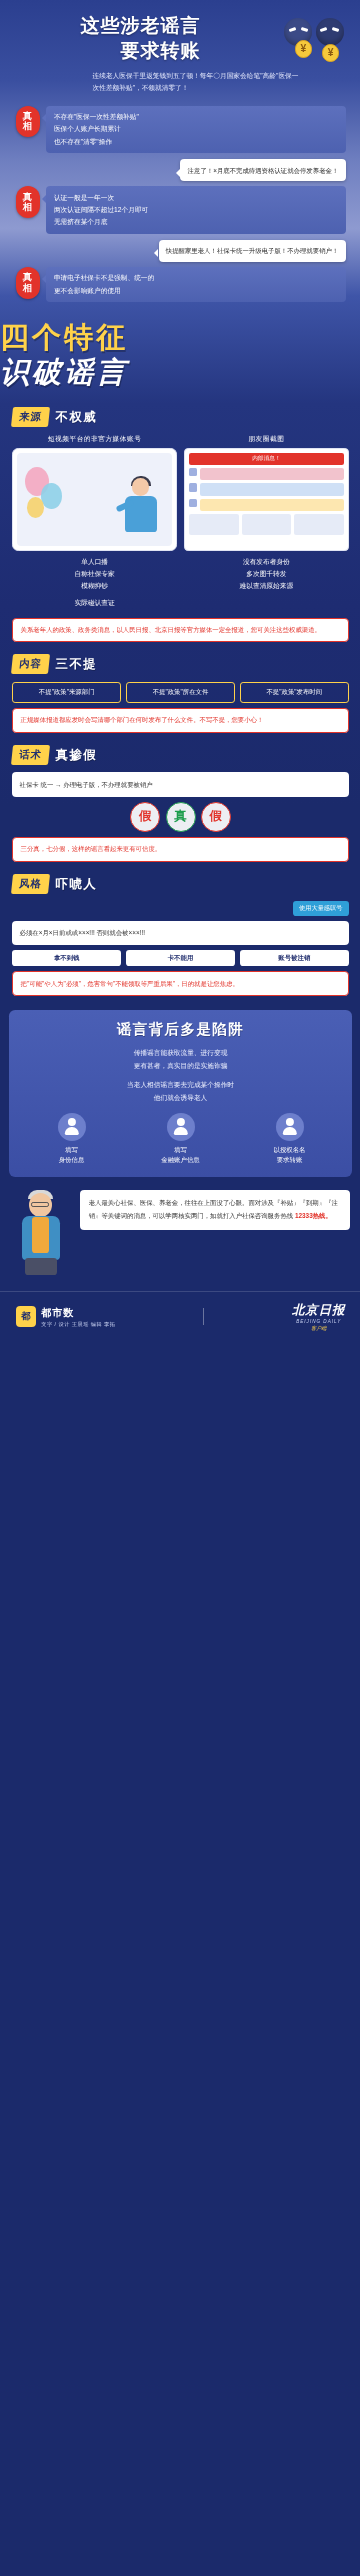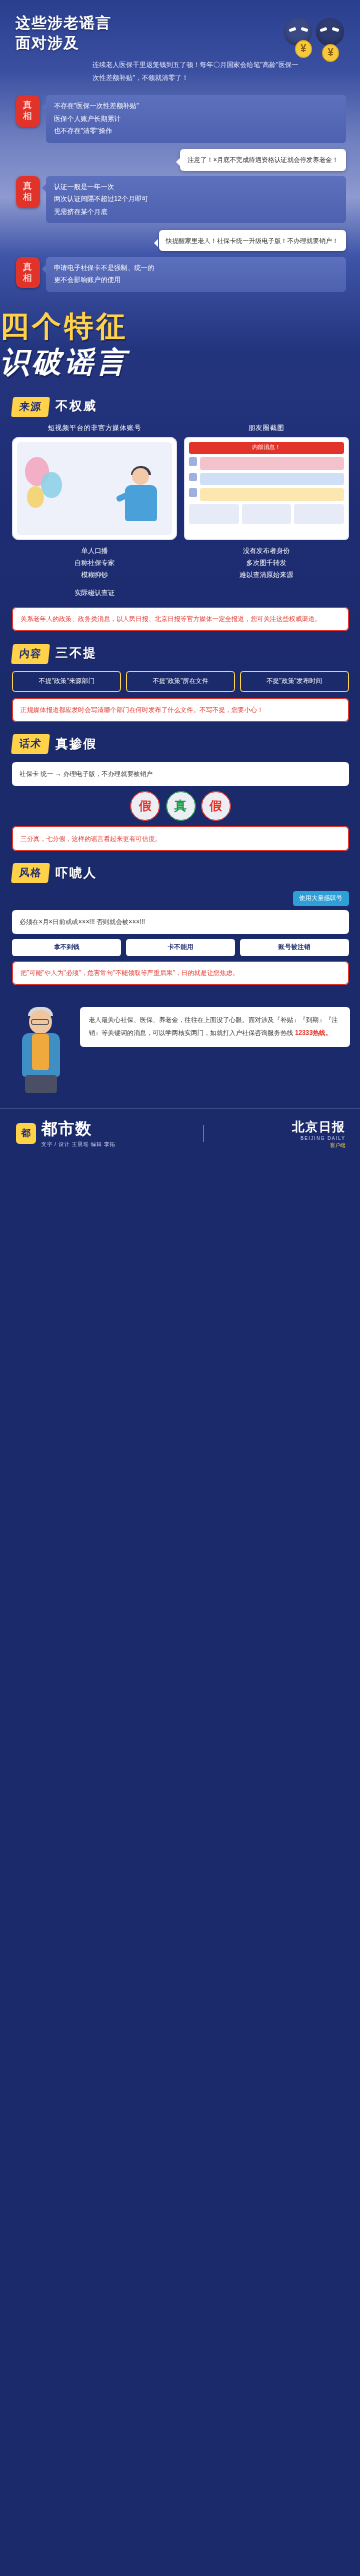--- a/index.html
+++ b/index.html
@@ -15,26 +15,27 @@
     overflow: hidden;
   }
 
   
   .hero {
     position: relative;
     padding: 13.4px 15.5px 5.2px 15.5px;
   }
   .hero-title {
     color: #ffffff;
-    font-size: 15px;
+    font-size: 19px;
     font-weight: bold;
     line-height: 1.32;
     letter-spacing: 1px;
     text-shadow: 0 1px 2.1px rgba(0,0,0,.35);
     width: 185px;
+    text-align: right;
   }
   .hero-faces {
     position: absolute;
     right: 17.5px;
     top: 17.5px;
     display: flex;
     gap: 3.1px;
   }
   .face {
     width: 28px; height: 28px;
@@ -106,22 +107,22 @@
     display: flex;
     align-items: flex-start;
     padding: 5.2px 15.5px 0 15.5px;
     gap: 6.2px;
   }
   .truth-badge {
     flex: 0 0 auto;
     background: #e2332a;
     color: #fff;
     font-size: 9.3px;
-    font-weight: normal;
-    border-radius: 6px;
+    font-weight: bold;
+    border-radius: 12px;
     padding: 5.2px 5.2px;
     line-height: 1.15;
     width: 24px;
     text-align: center;
     box-shadow: 0 1px 2.6px rgba(0,0,0,.3);
   }
   .truth-text {
     background: #6b7cc4;
     background: linear-gradient(180deg,#5d70bd,#4d61b0);
     color: #ffffff;
@@ -392,43 +393,43 @@
     justify-content: space-between;
     border-top: 0.5px solid rgba(255,255,255,.15);
   }
   .brand-left { display: flex; align-items: center; gap: 5.2px; }
   .brand-logo {
     width: 20.6px; height: 20.6px; border-radius: 4.1px;
     background: #ffd24a; color: #23306f;
     display: flex; align-items: center; justify-content: center;
     font-size: 9.3px; font-weight: bold;
   }
-  .brand-name { color: #ffffff; font-size: 16px; font-weight: bold; letter-spacing: 1px; }
+  .brand-name { color: #ffffff; font-size: 10px; font-weight: bold; letter-spacing: 1px; }
   .brand-sub { color: #c9d2f2; font-size: 5.2px; letter-spacing: 0.5px; margin-top: 1px; }
-  .brand-right { text-align: right; }
+  .brand-right { text-align: center; font-style: italic; }
   .bjrb { color: #ffffff; font-size: 12.4px; font-weight: bold; letter-spacing: 1px; }
   .bjrb-en { color: #c9d2f2; font-size: 4.6px; letter-spacing: 1px; }
   .bjrb-tag { color: #ffd24a; font-size: 5.2px; margin-top: 1px; }
   .vline { width: 0.5px; height: 17.5px; background: rgba(255,255,255,.35); }
 </style>
 </head>
 <body>
 
 <div class="page">
 
   <div class="hero">
     <div class="hero-faces">
       <div class="face"></div>
       <div class="face dark"></div>
     </div>
     <div class="money m1">¥</div>
     <div class="money m2">¥</div>
     <div class="hero-title">
       <div>这些涉老谣言</div>
-      <div>面对涉及</div>
+      <div>要求转账</div>
     </div>
     <div class="hero-body">连续老人医保干里返笼钱到五了顿！每年〇月国家会给笔"高龄"医保一次性差额补贴"，不领就清零了！</div>
   </div>
 
   <div class="truth-row">
     <div class="truth-badge">真相</div>
     <div class="truth-text" style="white-space:pre-line">不存在"医保一次性差额补贴"
 医保个人账户长期累计
 也不存在"清零"操作</div>
   </div>
@@ -552,20 +553,44 @@
     </div>
     <div class="card">必须在×月×日前或或×××!!! 否则就会被×××!!!</div>
     <div class="tag-row">
       <div class="tag-item">拿不到钱</div>
       <div class="tag-item">卡不能用</div>
       <div class="tag-item">账号被注销</div>
     </div>
     <div class="note-red">把"可能"や人为"必须"，危害常句"不能领取等严重后果"，日的就是让您焦虑。</div>
   </div>
 
+  <div class="trap">
+    <h2>谣言背后多是陷阱</h2>
+    <p style="white-space:pre-line">传播谣言能获取流量、进行变现
+更有甚者，真实目的是实施诈骗</p>
+    <p style="white-space:pre-line;margin-top:6.2px">当老人相信谣言要去完成某个操作时
+他们就会诱导老人</p>
+    <div class="steps">
+      <div class="step">
+        <div class="ic"></div>
+        <div class="lbl" style="white-space:pre-line">填写
+身份信息</div>
+      </div>
+      <div class="step">
+        <div class="ic"></div>
+        <div class="lbl" style="white-space:pre-line">填写
+金融账户信息</div>
+      </div>
+      <div class="step">
+        <div class="ic"></div>
+        <div class="lbl" style="white-space:pre-line">以授权名名
+要求转账</div>
+      </div>
+    </div>
+  </div>
 
   <div class="advice">
     <div class="oldman">
       <div class="hair"></div>
         <div class="head"></div>
         <div class="glasses"></div>
       <div class="body"></div>
         <div class="vest"></div>
         <div class="legs"></div>
     </div>

